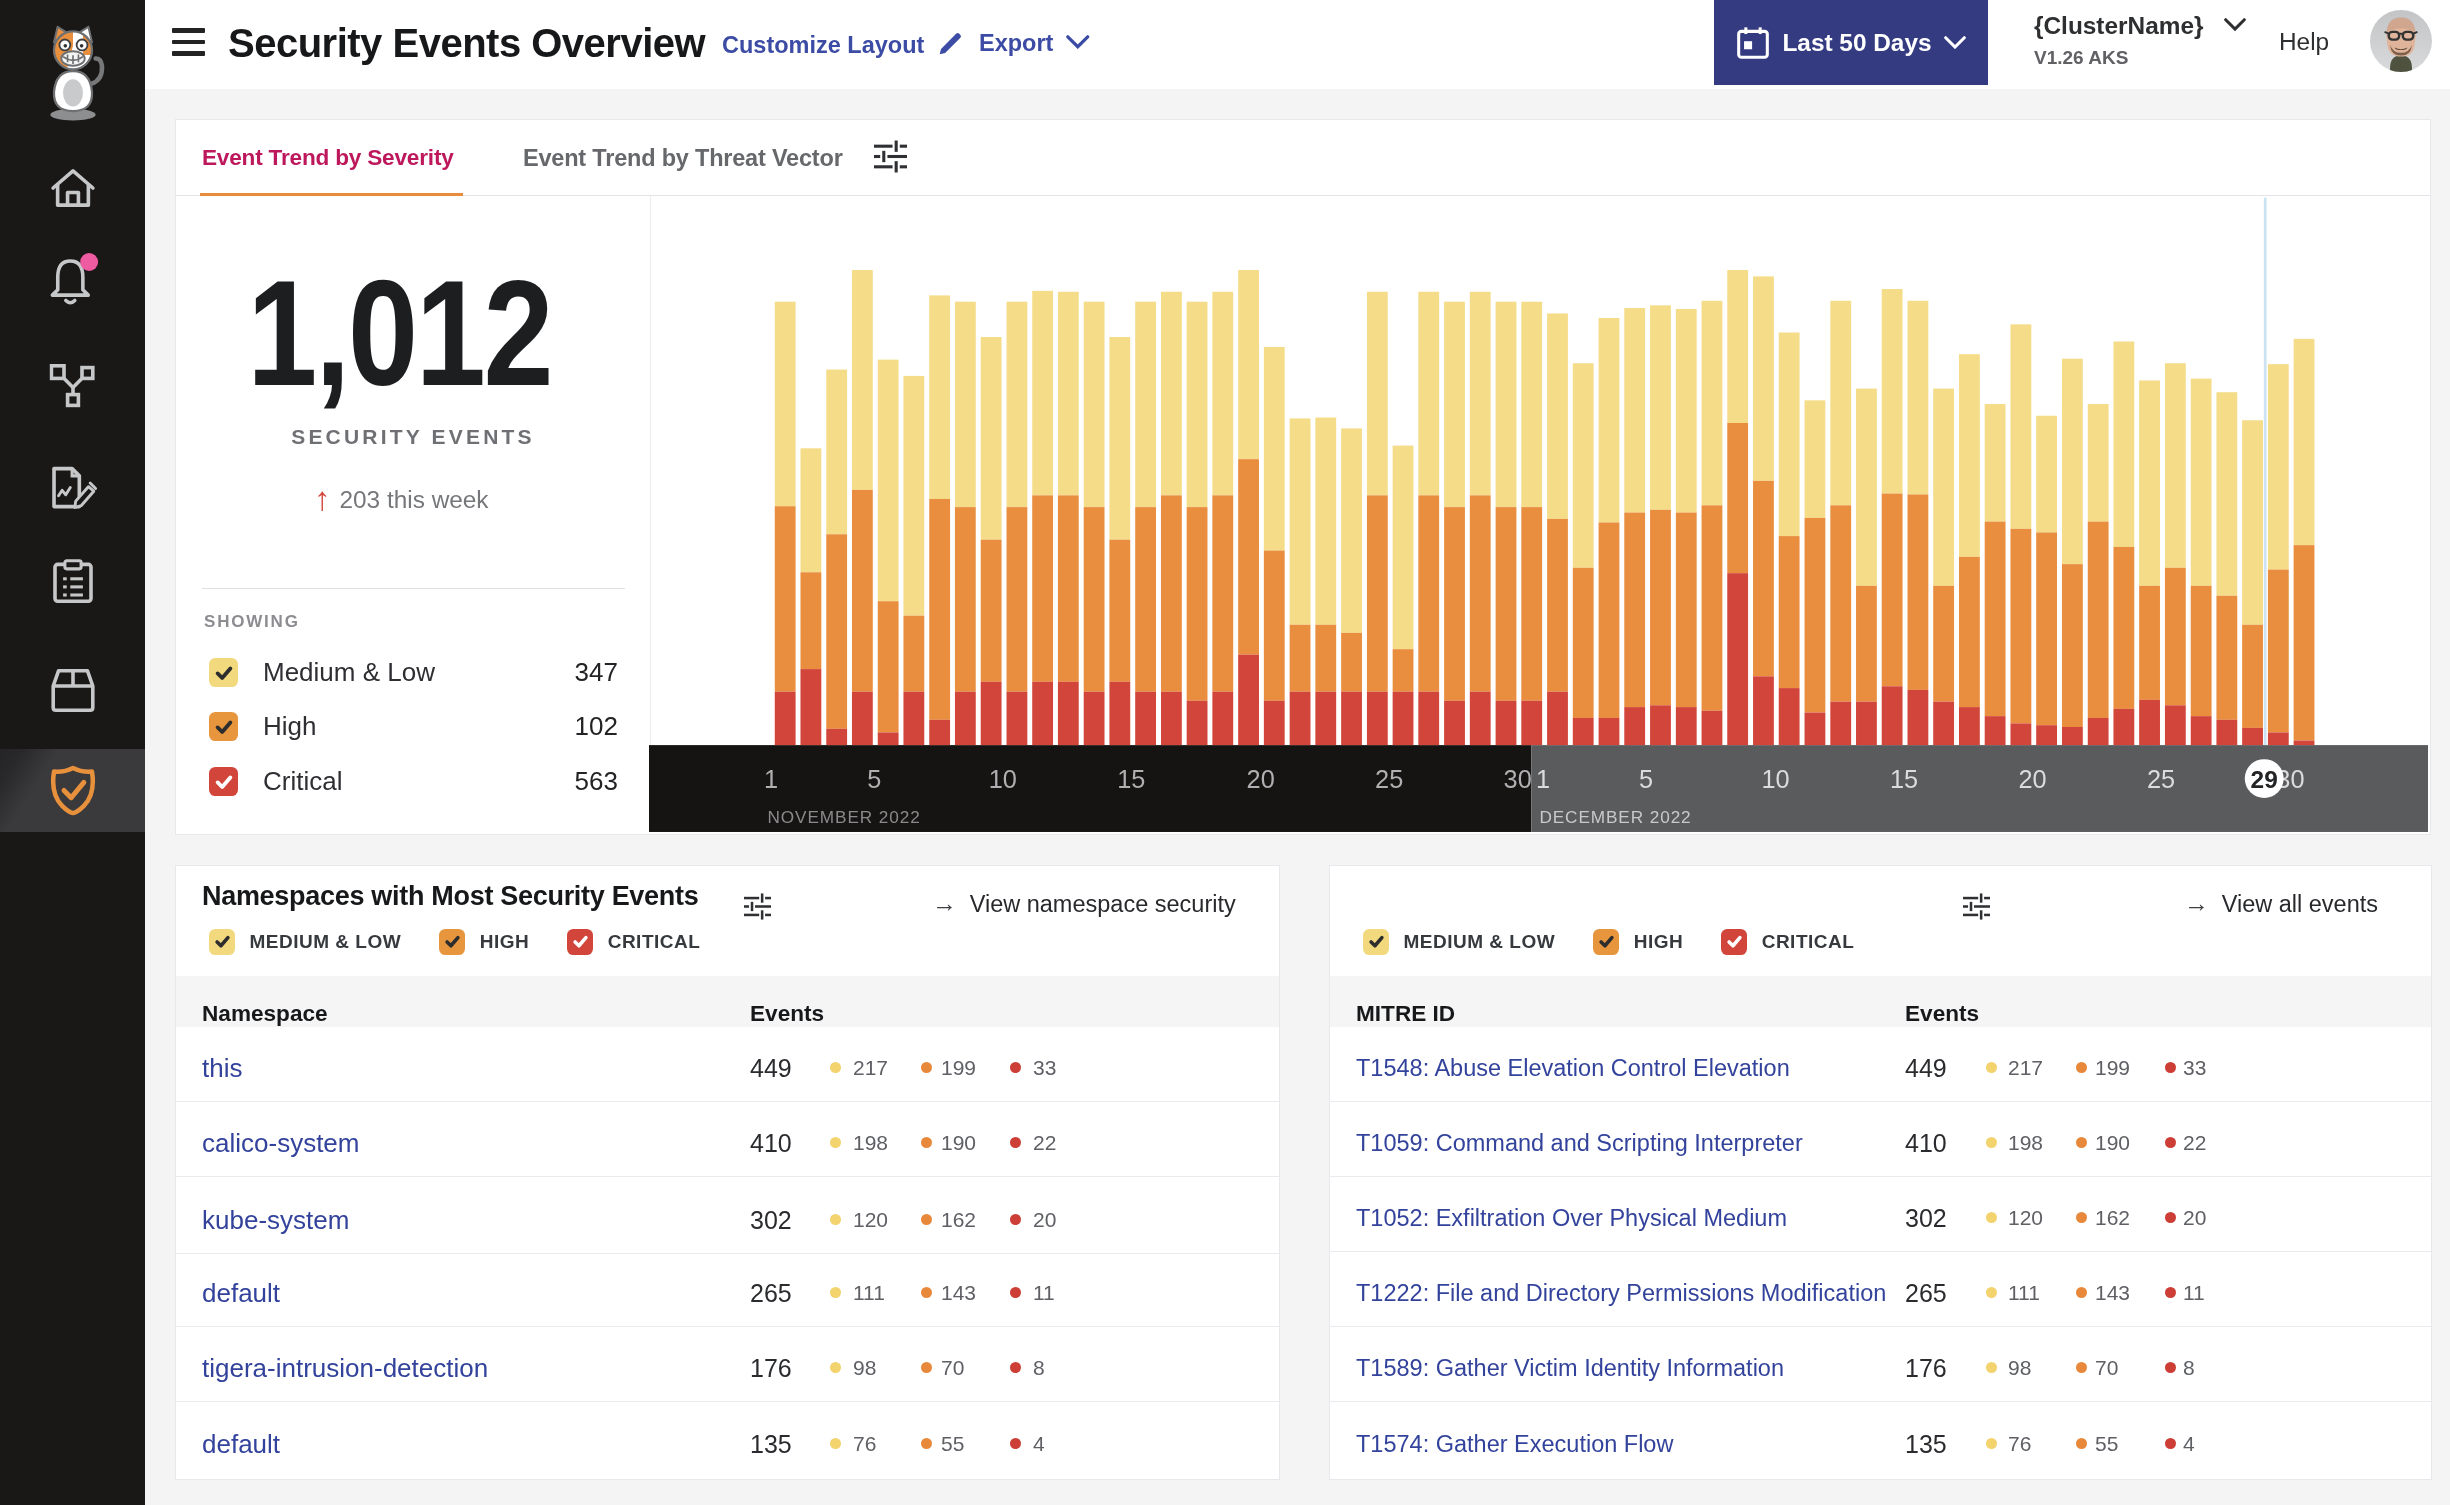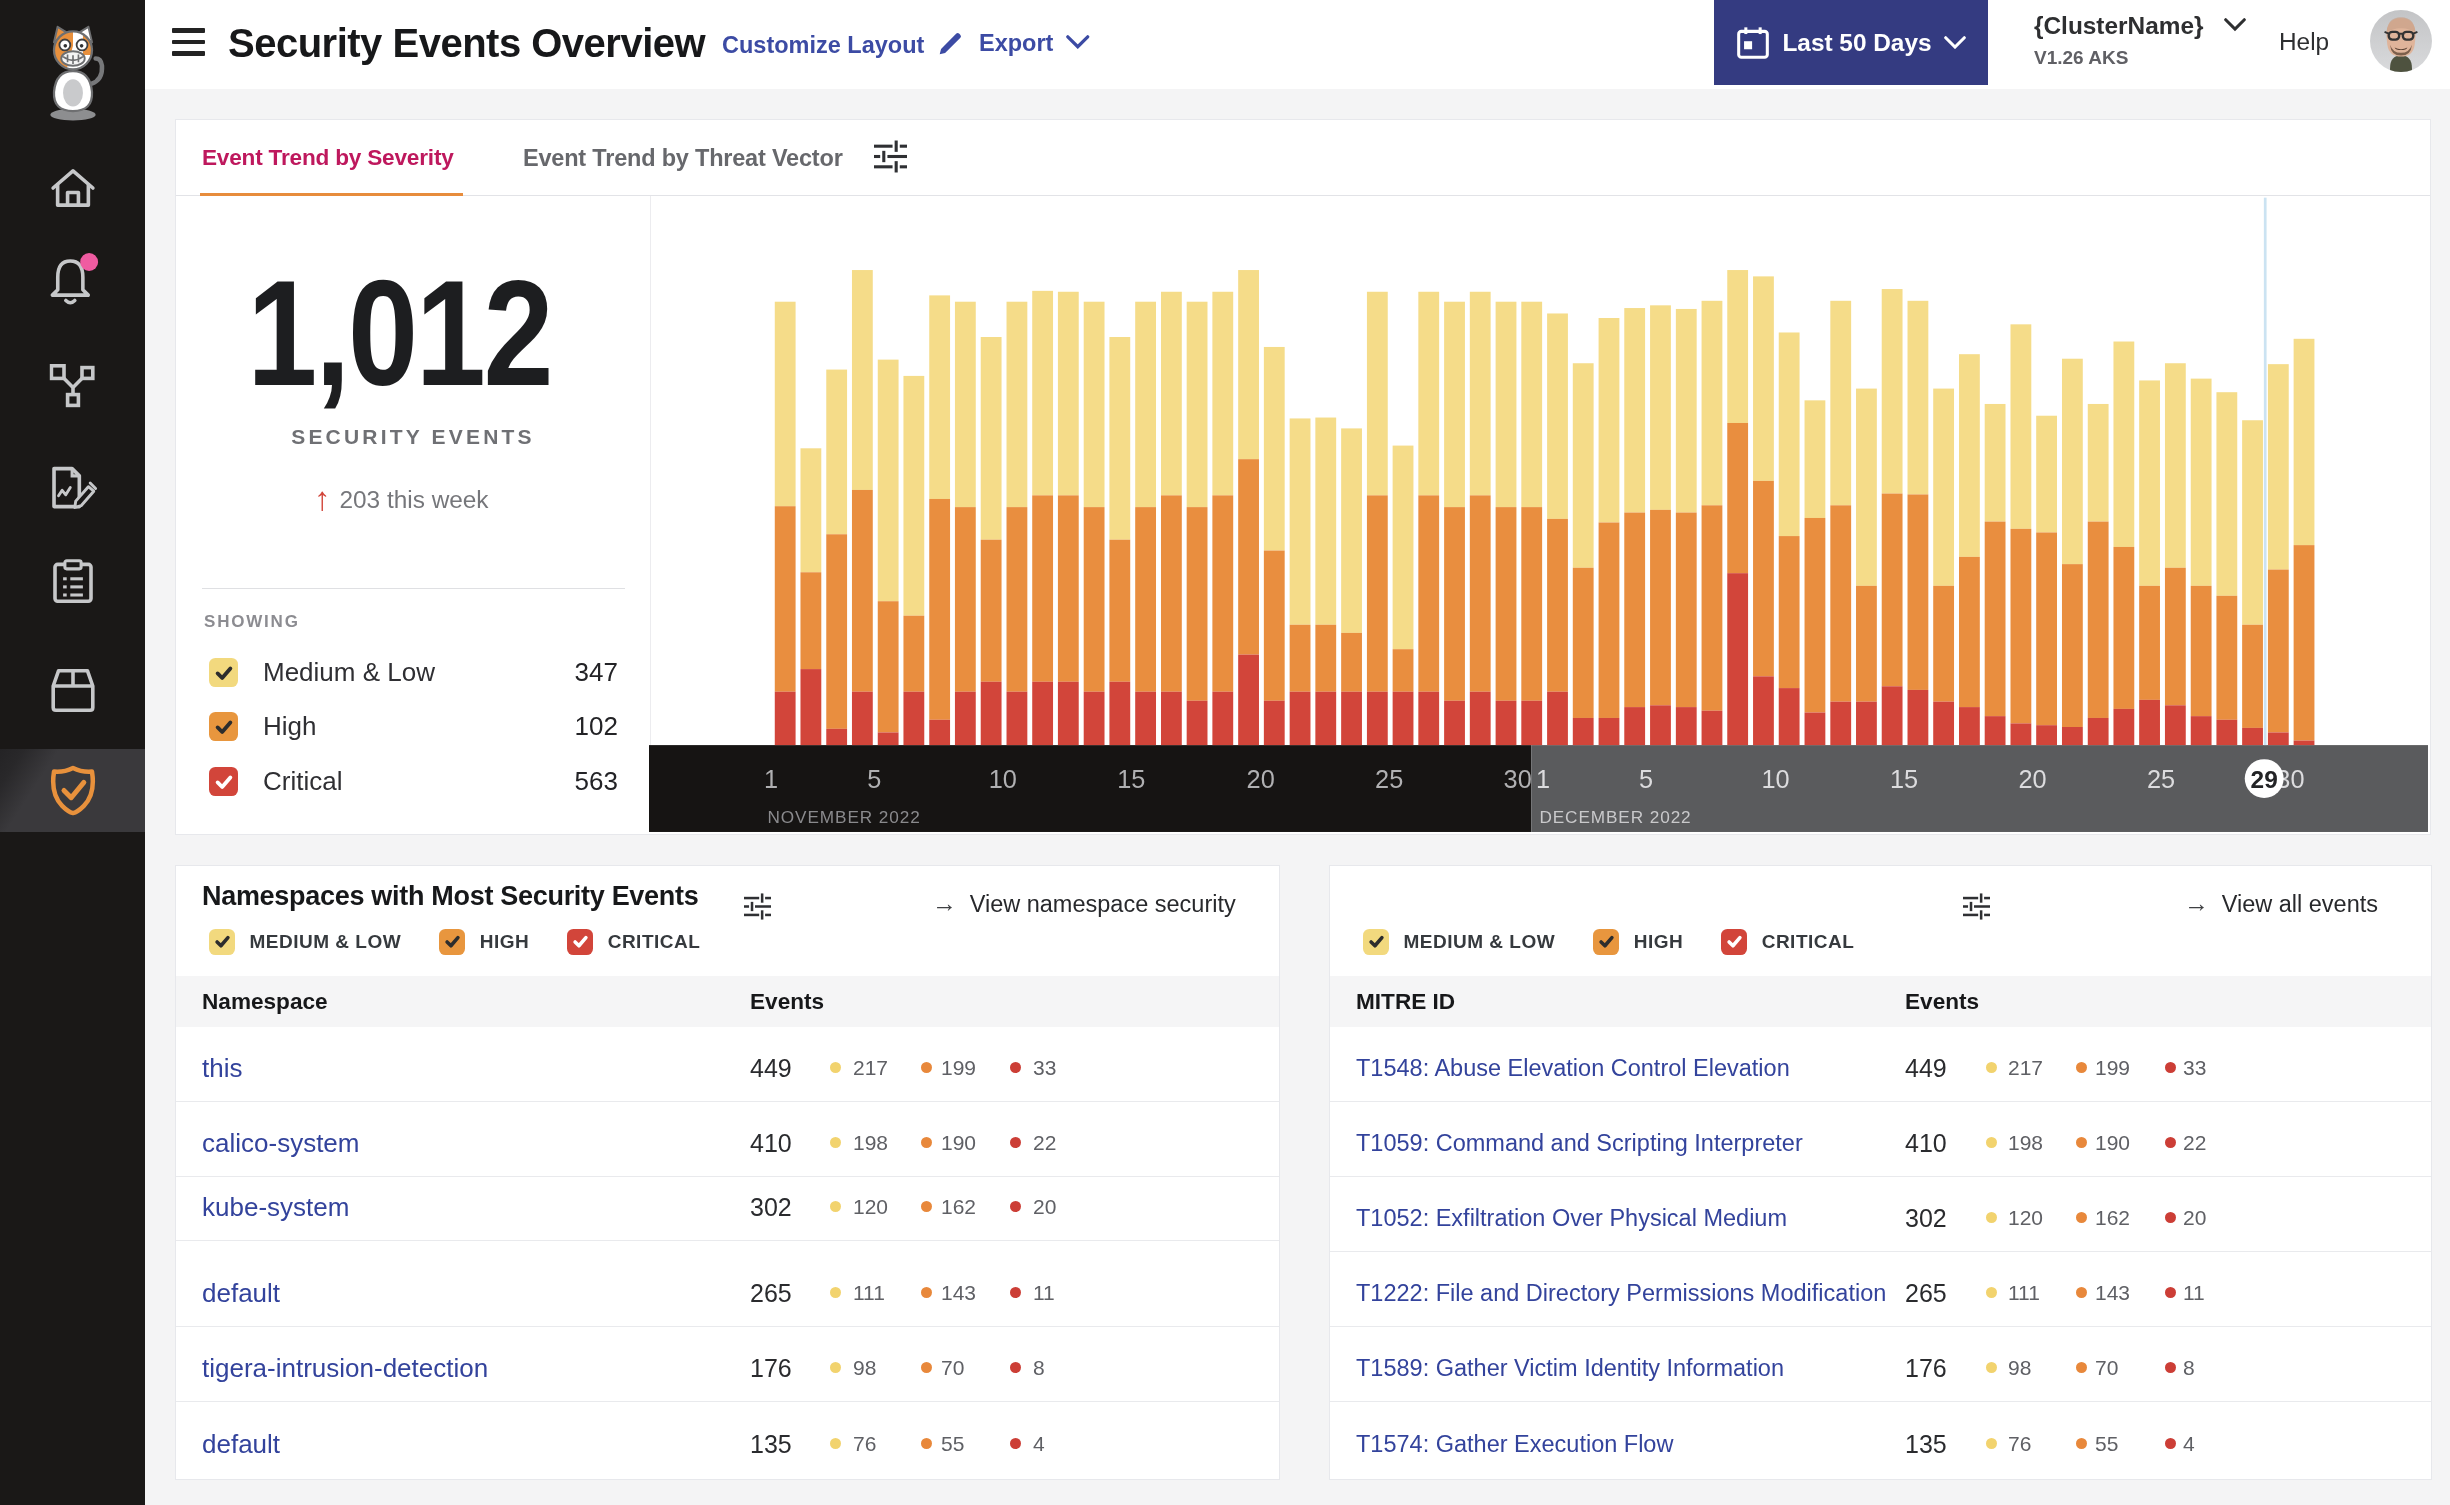--- a/index.html
+++ b/index.html
@@ -59,21 +59,21 @@
   #card1 { left:175px; width:1105px; }
   #card2 { left:1329px; width:1103px; }
   .ctitle { position:absolute; left:26px; top:15.4px; font-size:27px; font-weight:700; color:#17181a; letter-spacing:-0.3px; }
   .cslid  { position:absolute; top:27px; }
   .vlink { position:absolute; top:22.6px; font-size:23.5px; font-weight:500; color:#28292c; }
   .vlink .ar { font-size:25px; margin-right:12.7px; color:#3f4043; }
   .minirow { position:absolute; left:33px; top:61px; height:29px; display:flex; align-items:center; gap:14.5px; }
   .mcb { width:26px; height:26px; border-radius:6.3px; display:flex; align-items:center; justify-content:center; }
   .mlab { font-size:19px; font-weight:700; letter-spacing:0.5px; color:#363a3e; margin-right:23.5px; }
   .thead { position:absolute; left:0; top:110px; width:100%; height:51px; background:#f5f5f6;
-     display:flex; align-items:center; font-size:22.6px; font-weight:700; color:#17181a; }
+     display:flex; align-items:flex-end; font-size:22.6px; font-weight:700; color:#17181a; }
   .trow { position:absolute; left:0; width:100%; height:75px; border-bottom:1.8px solid #e9eaed;
      display:flex; align-items:center; padding-top:8.1px; }
   .trow .tv { top:50%; transform:translateY(-50%); }
   .trow:last-of-type { border-bottom:none; }
   .nslink { font-size:26px; font-weight:500; color:#33439c; white-space:nowrap; }
   #card2 .nslink { font-size:23.5px; }
   .evnum { font-size:25px; font-weight:500; color:#2a2b2e; }
   .dot { width:11px; height:11px; border-radius:50%; display:inline-block; }
   .dcount { font-size:21px; color:#5f6065; }
 </style>
@@ -519,21 +519,21 @@
 <div class="trow" style="top:236px;">
       <span class="nslink" style="margin-left:26px;">calico-system</span>
       <span class="evnum abs tv" style="left:574px;margin-top:3.6px;">410</span>
       <span class="dot abs" style="left:654px;top:35px;background:#f2d36e;"></span>
       <span class="dcount abs tv" style="left:677px;margin-top:3.6px;">198</span>
       <span class="dot abs" style="left:745px;top:35px;background:#e8883b;"></span>
       <span class="dcount abs tv" style="left:765px;margin-top:3.6px;">190</span>
       <span class="dot abs" style="left:834px;top:35px;background:#cc3e36;"></span>
       <span class="dcount abs tv" style="left:857px;margin-top:3.6px;">22</span>
     </div>
-<div class="trow" style="top:300px;">
+<div class="trow" style="top:313px;">
       <span class="nslink" style="margin-left:26px;">kube-system</span>
       <span class="evnum abs tv" style="left:574px;margin-top:3.6px;">302</span>
       <span class="dot abs" style="left:654px;top:35px;background:#f2d36e;"></span>
       <span class="dcount abs tv" style="left:677px;margin-top:3.6px;">120</span>
       <span class="dot abs" style="left:745px;top:35px;background:#e8883b;"></span>
       <span class="dcount abs tv" style="left:765px;margin-top:3.6px;">162</span>
       <span class="dot abs" style="left:834px;top:35px;background:#cc3e36;"></span>
       <span class="dcount abs tv" style="left:857px;margin-top:3.6px;">20</span>
     </div>
 <div class="trow" style="top:386px;">

